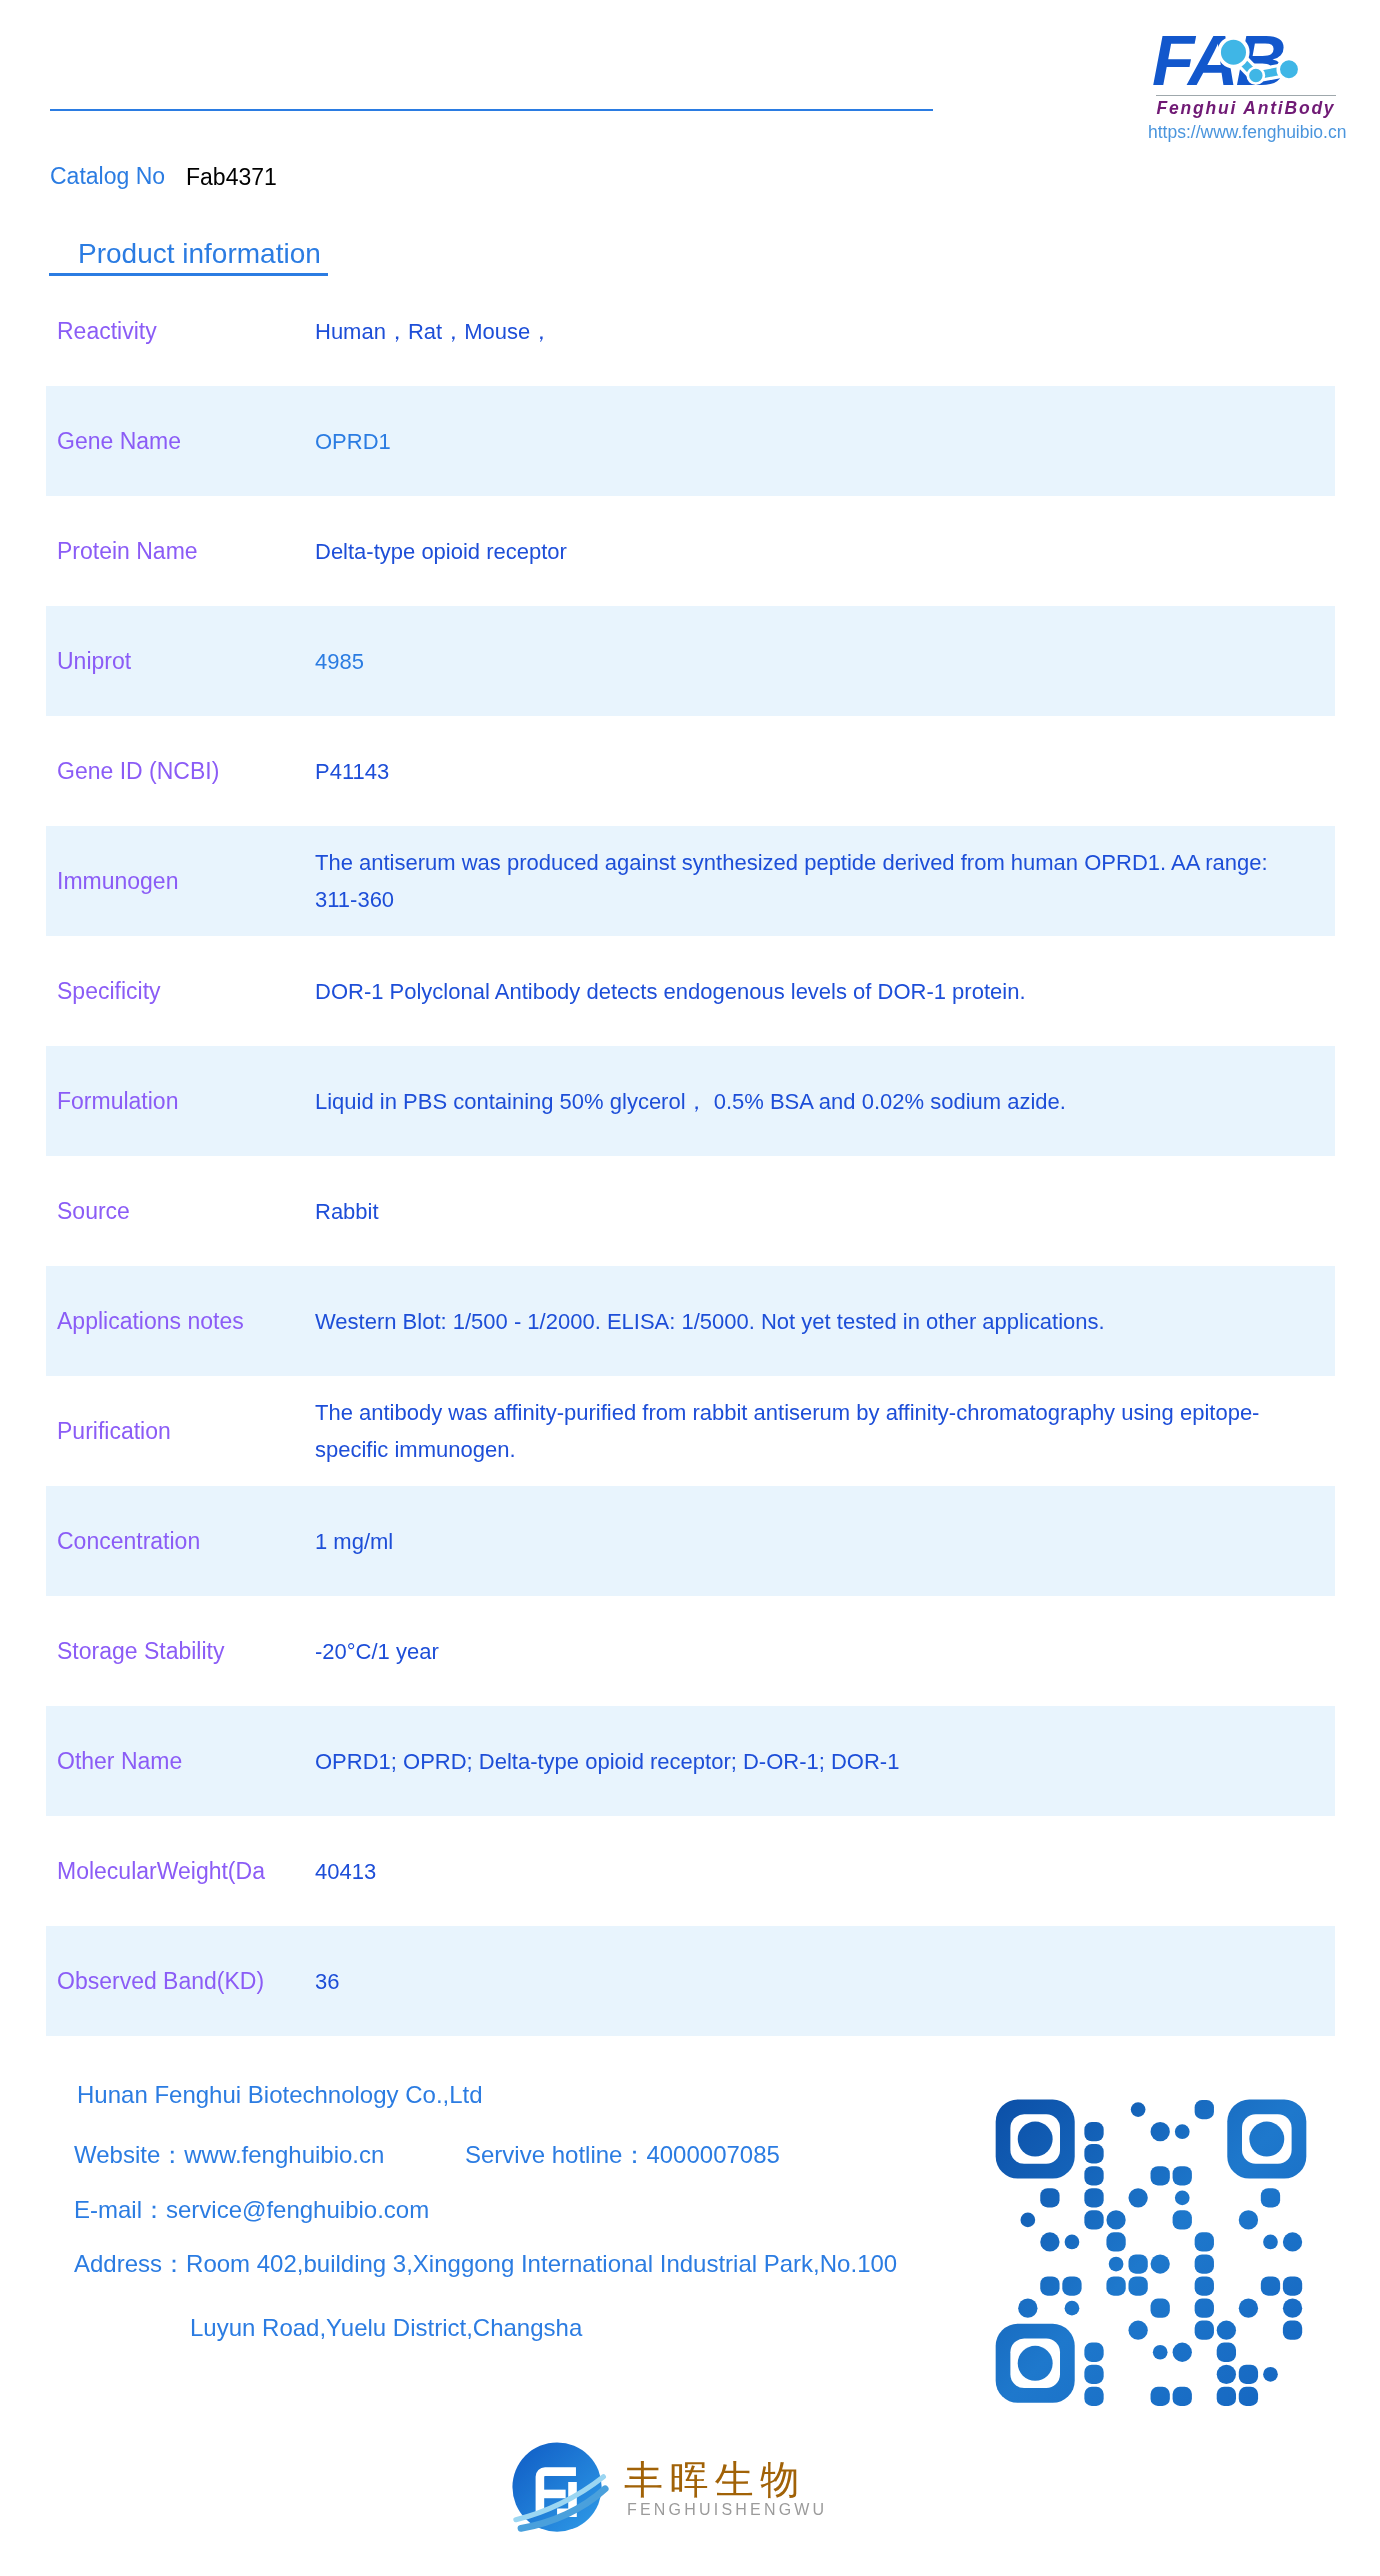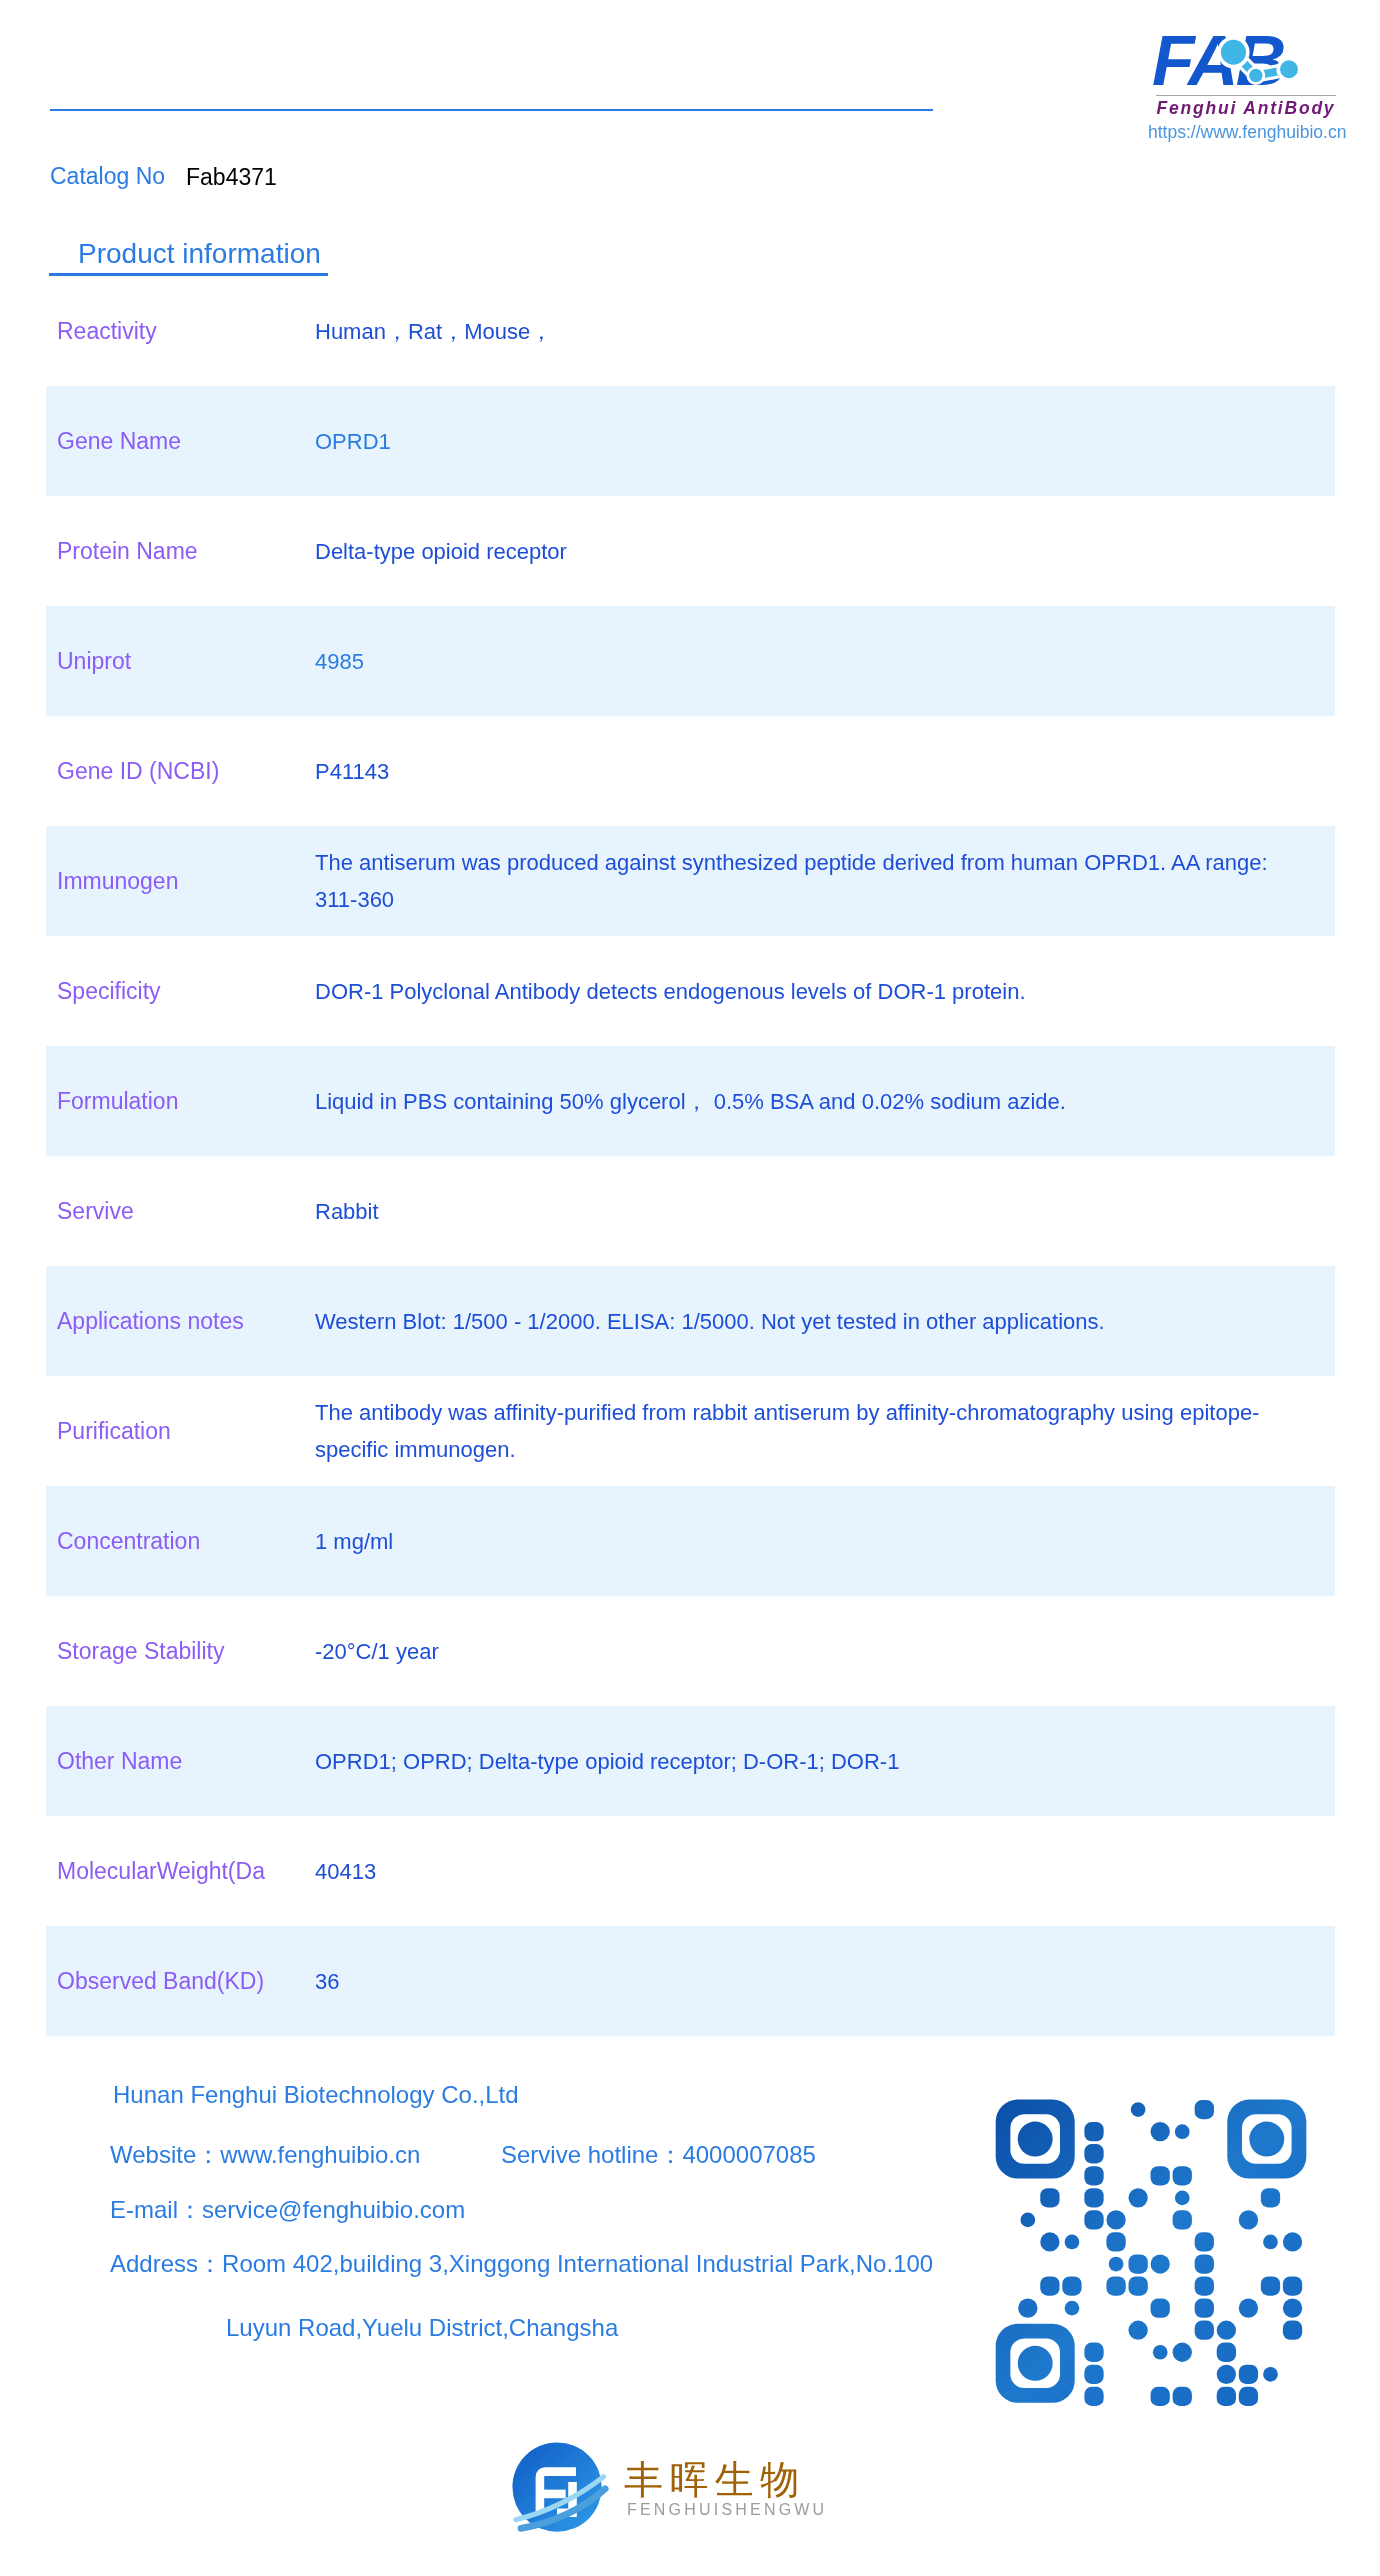--- a/index.html
+++ b/index.html
@@ -25,21 +25,21 @@
   
   .info-table{left:46px;top:276px;width:1289px;}
   .row{display:flex;align-items:center;min-height:110px;}
   .row.alt{background:#e8f4fd;}
   .cell{box-sizing:border-box;}
   .cell.label{flex:none;width:269px;padding-left:11px;font-size:23px;color:#8b5cf6;line-height:29px;}
   .cell.value{flex:1;padding-right:37px;font-size:22px;color:#1d4ed8;line-height:37px;}
   .cell.value.value-link{color:#2b7ce2;}
 
   
-  .f-line{font-size:24px;color:#2b7ce2;white-space:nowrap;margin-left:36px;}
+  .f-line{font-size:24px;color:#2b7ce2;white-space:nowrap;}
   .f-company{left:77px;top:2081px;}
   .f-website{left:74px;top:2139px;}
   .f-hotline{left:465px;top:2139px;}
   .f-email{left:74px;top:2194px;}
   .f-address1{left:74px;top:2248px;}
   .f-address2{left:190px;top:2314px;}
 
   .qr{left:989px;top:2094px;width:324px;height:318px;}
 
   .bottom-logo-mark{left:509px;top:2439px;width:103px;height:103px;}
@@ -99,21 +99,21 @@
     </div>
     <div class="row">
       <div class="cell label">Specificity</div>
       <div class="cell value">DOR-1 Polyclonal Antibody detects endogenous levels of DOR-1 protein.</div>
     </div>
     <div class="row alt">
       <div class="cell label">Formulation</div>
       <div class="cell value">Liquid in PBS containing 50% glycerol， 0.5% BSA and 0.02% sodium azide.</div>
     </div>
     <div class="row">
-      <div class="cell label">Servive</div>
+      <div class="cell label">Source</div>
       <div class="cell value">Rabbit</div>
     </div>
     <div class="row alt">
       <div class="cell label">Applications notes</div>
       <div class="cell value">Western Blot: 1/500 - 1/2000. ELISA: 1/5000. Not yet tested in other applications.</div>
     </div>
     <div class="row">
       <div class="cell label">Purification</div>
       <div class="cell value">The antibody was affinity-purified from rabbit antiserum by affinity-chromatography using epitope-specific immunogen.</div>
     </div>

